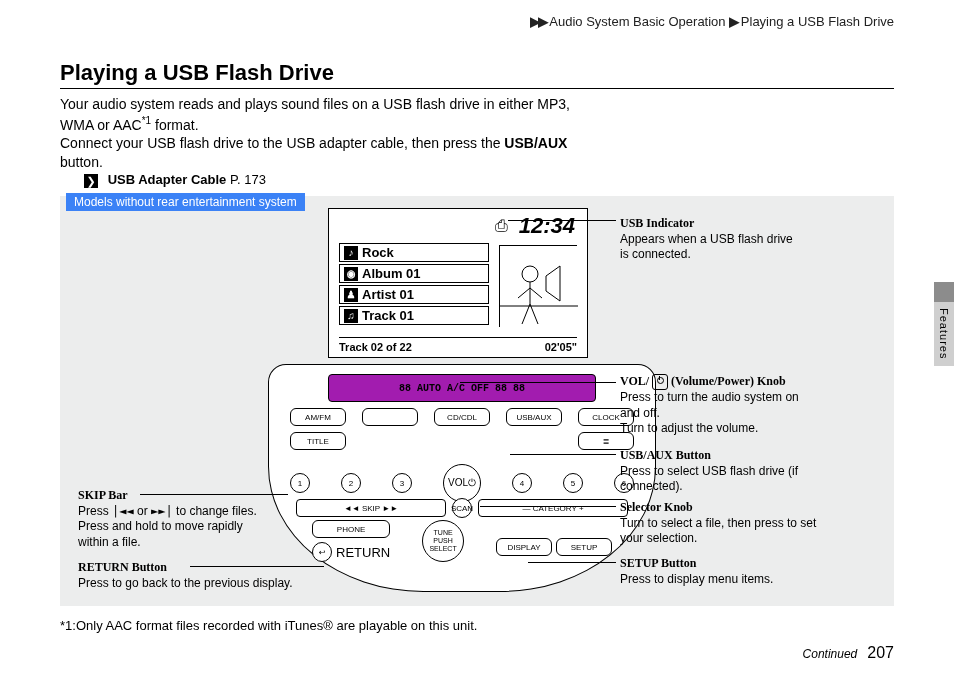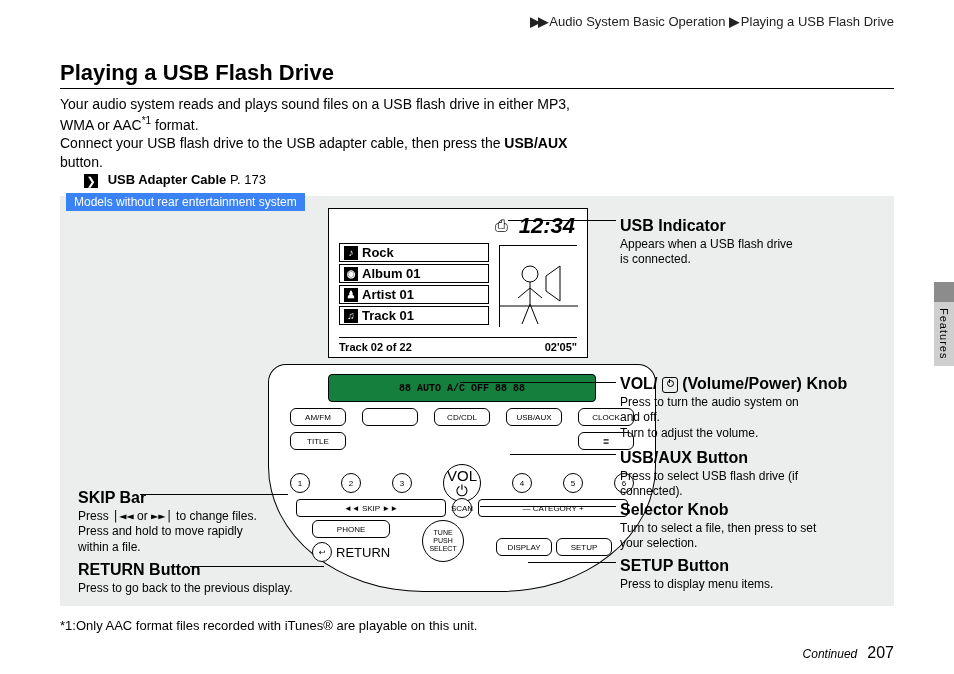--- a/index.html
+++ b/index.html
@@ -180,21 +180,21 @@
     inset:0;
     border:1px solid #000;
     border-radius:18px 18px 40% 40% / 18px 18px 55% 55%;
     background:#fff;
   }
   .hu-disprow {
     position:absolute;
     top:10px; left:60px; right:60px; height:26px;
     border:1px solid #000;
     border-radius:4px;
-    background:#15803d;
+    background:#a21caf;
     display:flex;
     align-items:center;
     justify-content:center;
     font-family: "Courier New", monospace;
     font-size:10px;
     font-weight:bold;
     gap:4px;
   }
   .hu-btnrow {
     position:absolute;
@@ -226,22 +226,22 @@
     width:24px; height:24px;
     display:flex;
     align-items:center;
     justify-content:center;
     font-size:10px;
     background:#fff;
   }
   .circle.sm { width:18px; height:18px; font-size:8px;}
   .vol-knob {
     width:36px; height:36px;
-    font-size:15px;
-    flex-direction:column;
+    font-size:10px;
+    flex-direction:row;
     line-height:1;
   }
   .sel-knob {
     width:40px; height:40px;
     font-size:7px;
     flex-direction:column;
     line-height:1.1;
     text-align:center;
   }
   .skipbar, .catbar {
@@ -255,21 +255,21 @@
     align-items:center;
     justify-content:space-around;
     background:#fff;
   }
   
   .callout {
     position: absolute;
     font-size: 12px;
     line-height: 1.3;
   }
-  .callout b { font-size: 16px; }
+  .callout b { font-size: 12px; font-family: Liberation Serif, serif; }
   .leader {
     position:absolute;
     height:1px;
     background:#000;
   }
   .power-icon {
     display:inline-block;
     width:14px; height:14px;
     border:1px solid #000;
     border-radius:3px;

